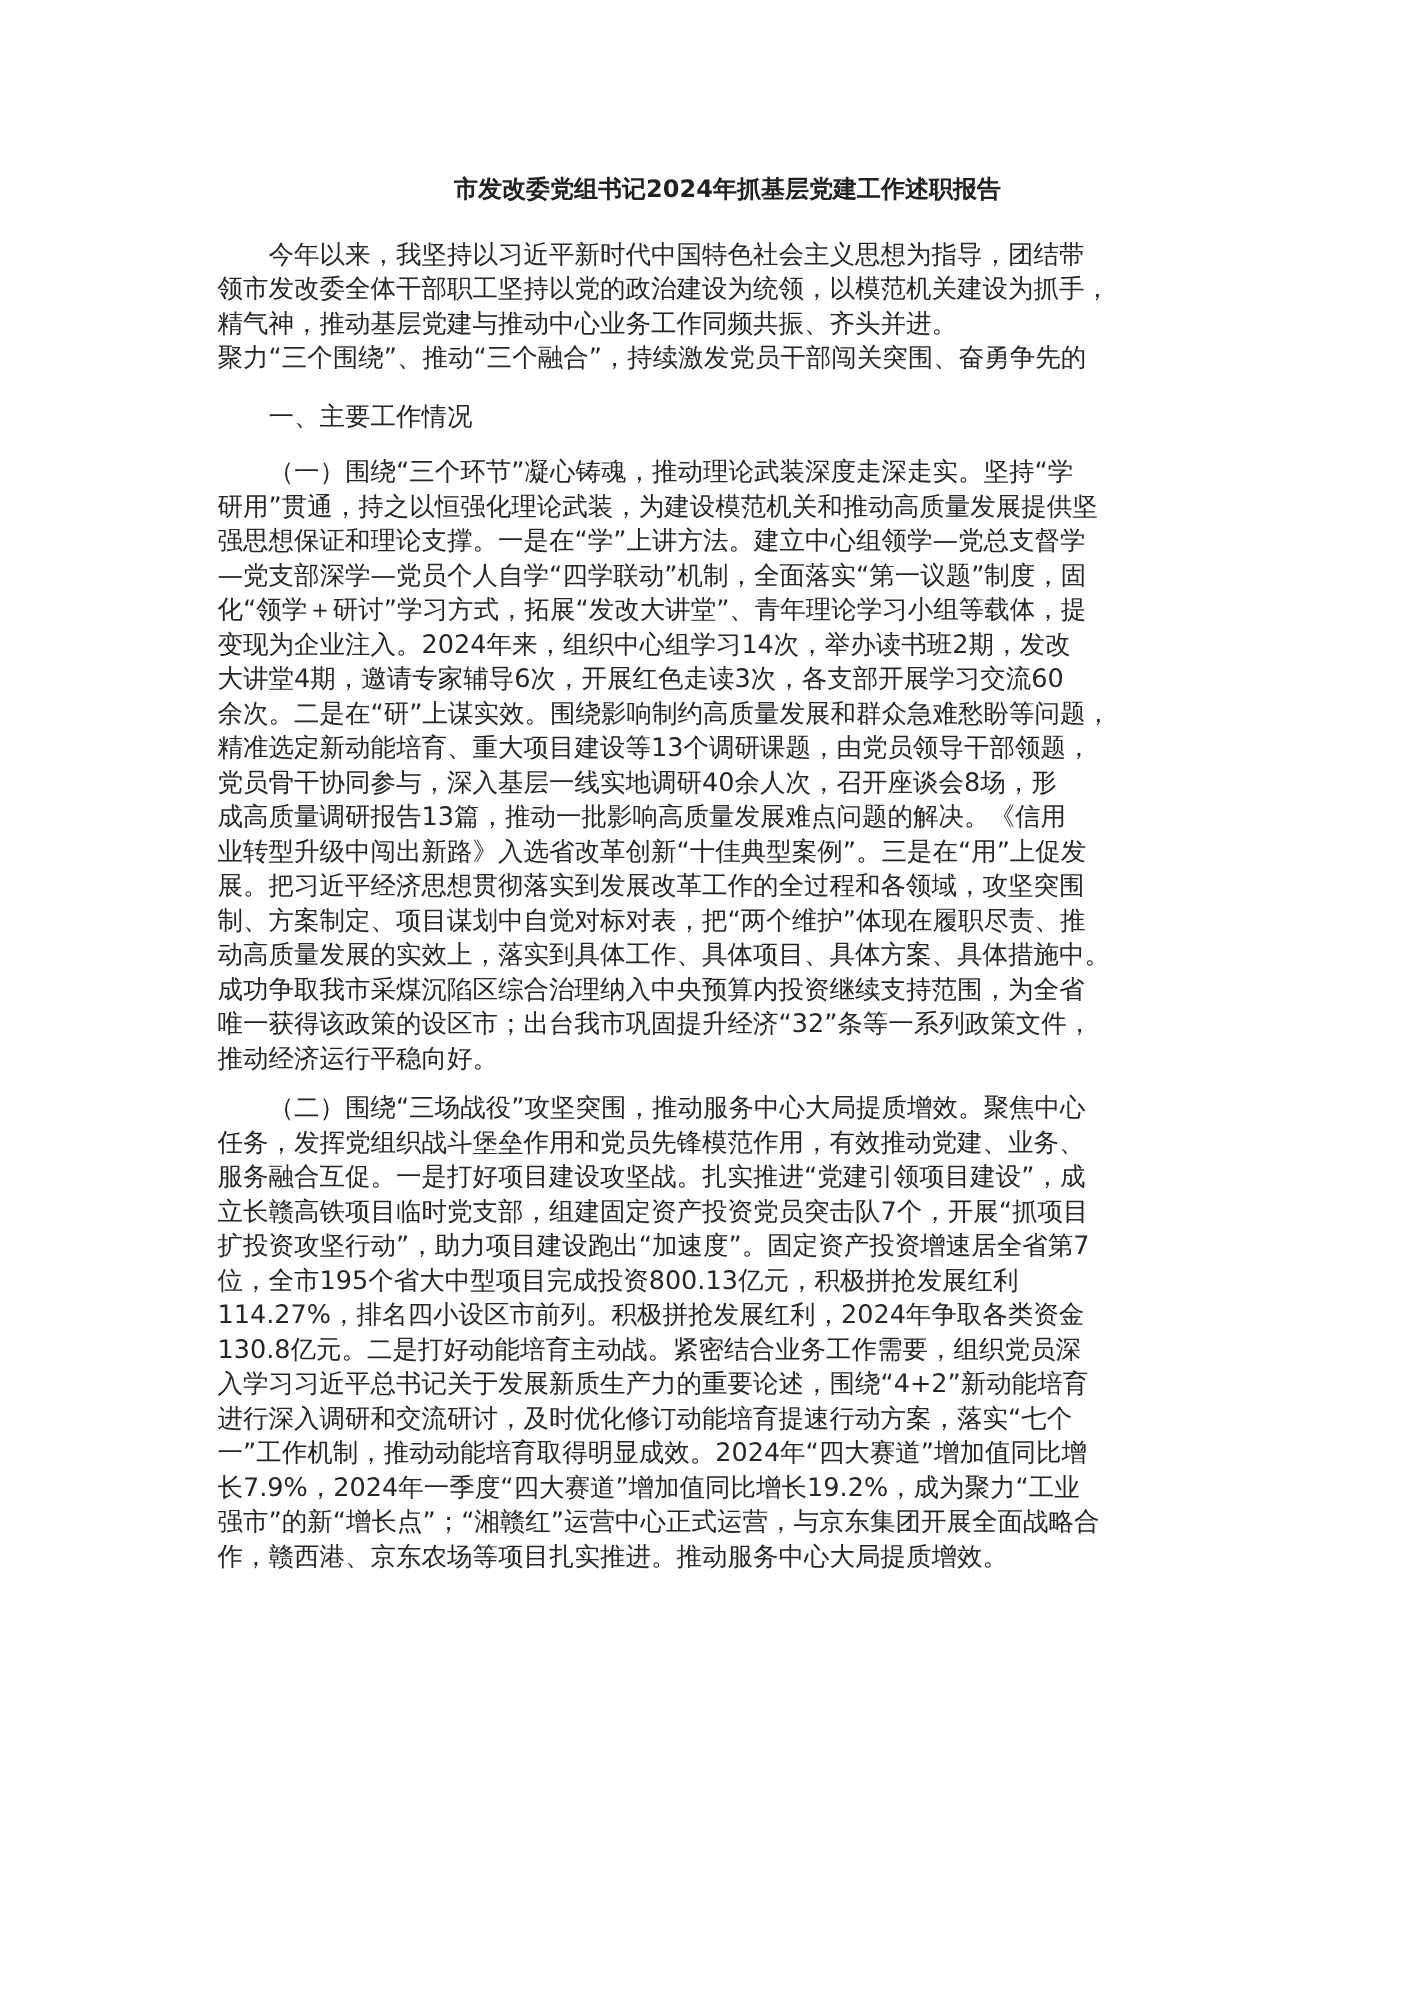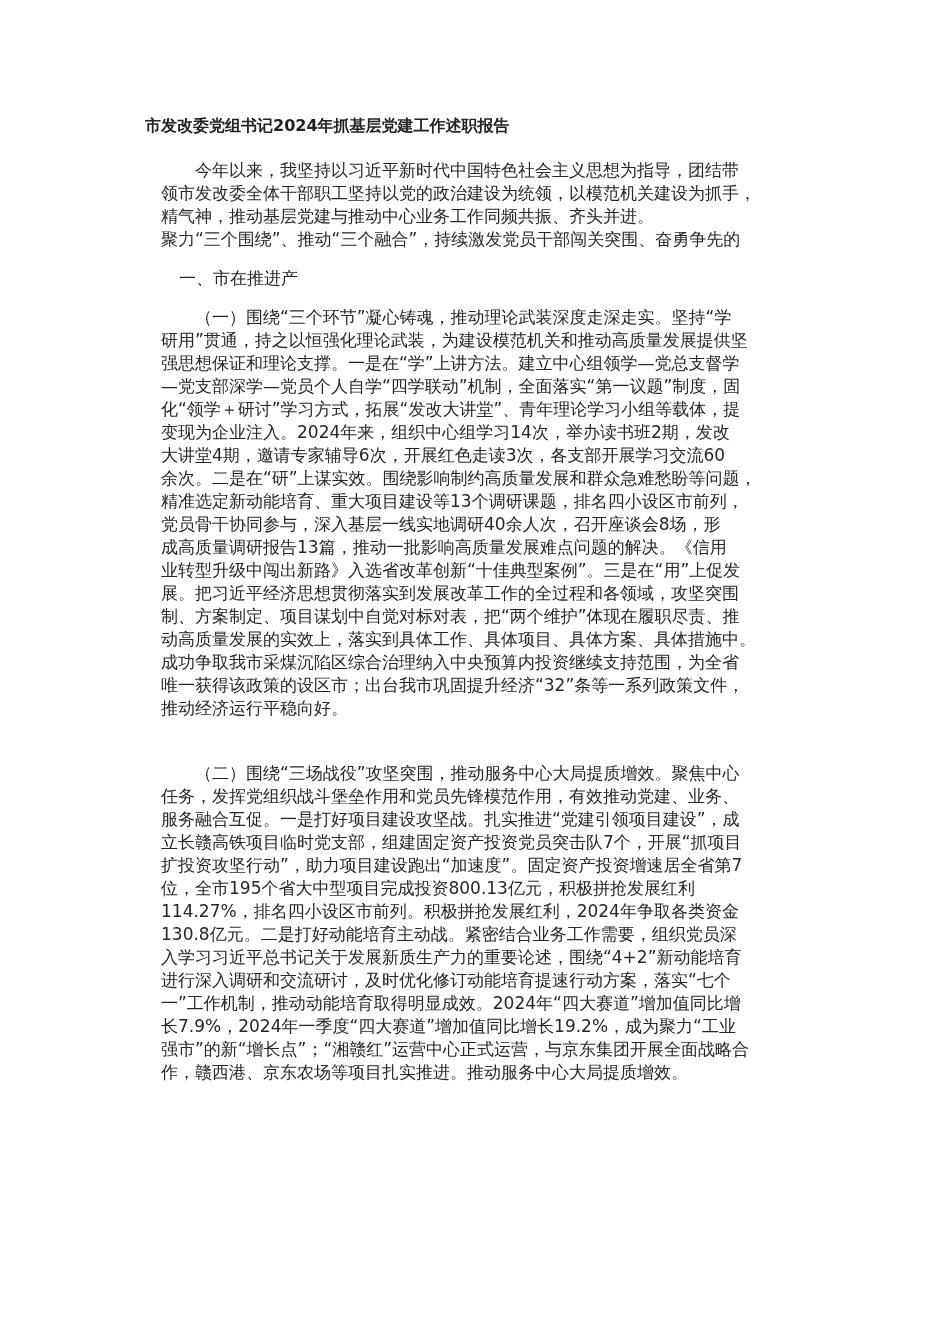--- a/index.html
+++ b/index.html
@@ -3,57 +3,57 @@
 <meta charset="utf-8">
 <style>
   html, body { margin: 0; padding: 0; background: #ffffff; }
   body { width: 950px; height: 1344px; position: relative; overflow: hidden; }
   .page {
     position: absolute; left: 145px; top: 113px; width: 680px;
     font-family: "DejaVu Sans", "Liberation Sans", sans-serif;
     color: #262626;
   }
   .title {
-    font-size: 16px; line-height: 26px; margin: 0 0 20px 0;
+    text-align: center; font-size: 16px; line-height: 26px; margin: 0 0 20px 0;
     color: #222;
   }
   .para {
-    font-size: 17px; line-height: 23px; margin: 16px; text-indent: 2em;
+    font-size: 17px; line-height: 23px; margin: 0; text-indent: 2em;
     letter-spacing: 0px; text-align: justify;
   }
   .line { display: block; white-space: nowrap; text-indent: 0; }
   .line.first { padding-left: 2em; }
   .heading { font-size: 17px; line-height: 23px; margin: 16px 0 14px 0; padding-left: 2em; }
   .gap { height: 10px; }
 </style>
 </head>
 <body>
 
 <div class="page">
   <h1 class="title">市发改委党组书记2024年抓基层党建工作述职报告</h1>
 
   <p class="para" style="text-indent:0">
     <span class="line first">今年以来，我坚持以习近平新时代中国特色社会主义思想为指导，团结带</span>
     <span class="line">领市发改委全体干部职工坚持以党的政治建设为统领，以模范机关建设为抓手，</span>
     <span class="line">精气神，推动基层党建与推动中心业务工作同频共振、齐头并进。</span>
     <span class="line">聚力“三个围绕”、推动“三个融合”，持续激发党员干部闯关突围、奋勇争先的</span>
   </p>
 
-  <div class="heading">一、市在推进产</div>
+  <div class="heading">一、主要工作情况</div>
 
   <p class="para" style="text-indent:0">
     <span class="line first">（一）围绕“三个环节”凝心铸魂，推动理论武装深度走深走实。坚持“学</span>
     <span class="line">研用”贯通，持之以恒强化理论武装，为建设模范机关和推动高质量发展提供坚</span>
     <span class="line">强思想保证和理论支撑。一是在“学”上讲方法。建立中心组领学—党总支督学</span>
     <span class="line">—党支部深学—党员个人自学“四学联动”机制，全面落实“第一议题”制度，固</span>
     <span class="line">化“领学＋研讨”学习方式，拓展“发改大讲堂”、青年理论学习小组等载体，提</span>
     <span class="line">变现为企业注入。2024年来，组织中心组学习14次，举办读书班2期，发改</span>
     <span class="line">大讲堂4期，邀请专家辅导6次，开展红色走读3次，各支部开展学习交流60</span>
     <span class="line">余次。二是在“研”上谋实效。围绕影响制约高质量发展和群众急难愁盼等问题，</span>
-    <span class="line">精准选定新动能培育、重大项目建设等13个调研课题，排名四小设区市前列，</span>
+    <span class="line">精准选定新动能培育、重大项目建设等13个调研课题，由党员领导干部领题，</span>
     <span class="line">党员骨干协同参与，深入基层一线实地调研40余人次，召开座谈会8场，形</span>
     <span class="line">成高质量调研报告13篇，推动一批影响高质量发展难点问题的解决。《信用</span>
     <span class="line">业转型升级中闯出新路》入选省改革创新“十佳典型案例”。三是在“用”上促发</span>
     <span class="line">展。把习近平经济思想贯彻落实到发展改革工作的全过程和各领域，攻坚突围</span>
     <span class="line">制、方案制定、项目谋划中自觉对标对表，把“两个维护”体现在履职尽责、推</span>
     <span class="line">动高质量发展的实效上，落实到具体工作、具体项目、具体方案、具体措施中。</span>
     <span class="line">成功争取我市采煤沉陷区综合治理纳入中央预算内投资继续支持范围，为全省</span>
     <span class="line">唯一获得该政策的设区市；出台我市巩固提升经济“32”条等一系列政策文件，</span>
     <span class="line">推动经济运行平稳向好。</span>
   </p>

